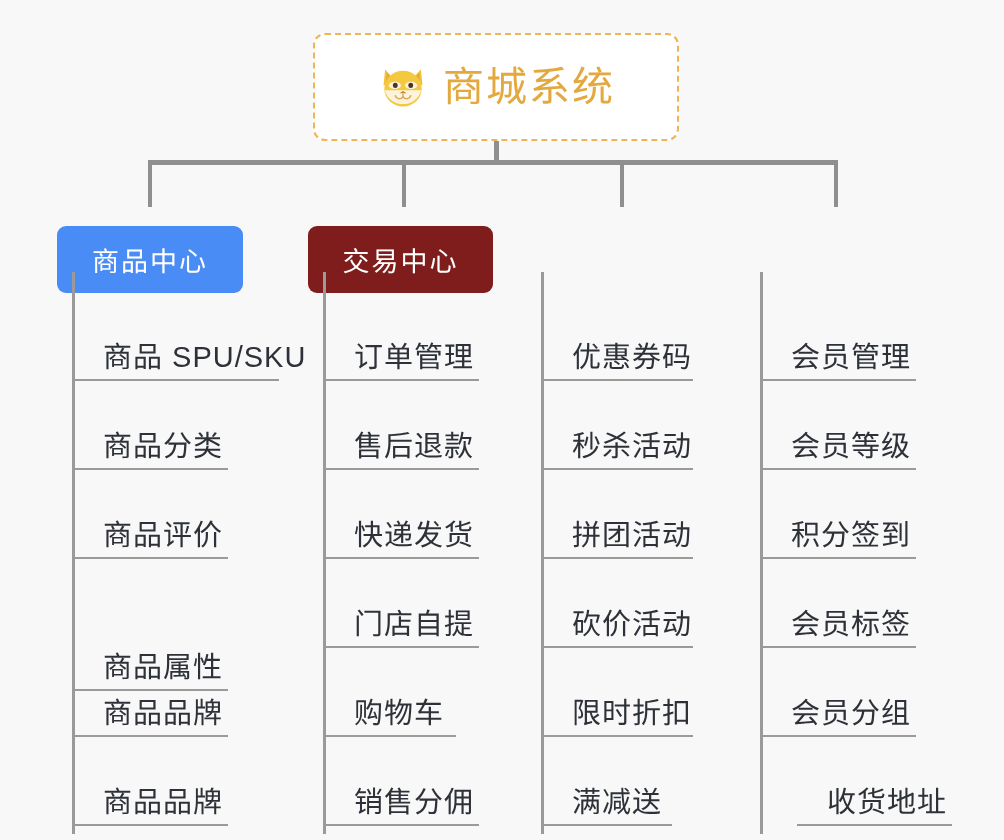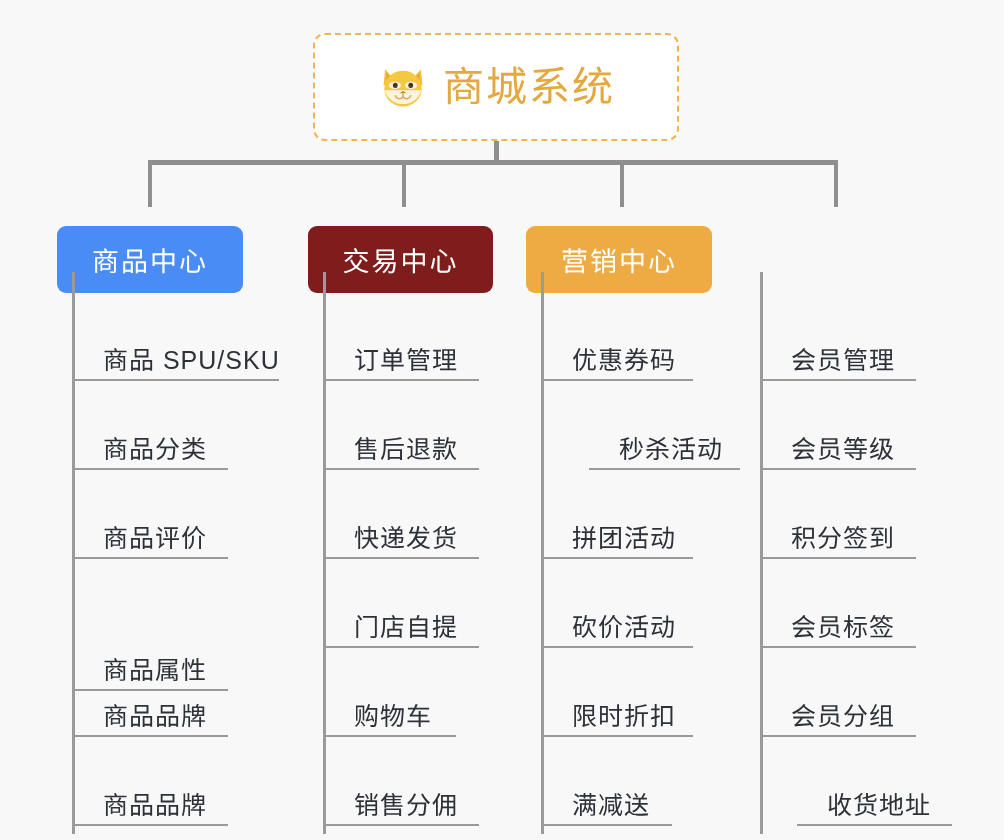--- a/index.html
+++ b/index.html
@@ -95,21 +95,21 @@
     left: 1px;
     height: 89px;
     box-sizing: border-box;
     border-bottom: 2px solid #9a9a9a;
     display: flex;
     align-items: flex-end;
     justify-content: flex-start;
     padding: 0 0 5px 30px;
   }
   .leaf-label {
-    font-size: 25px;
+    font-size: 29px;
     line-height: 1.1;
     color: #2e3238;
     white-space: nowrap;
     letter-spacing: 1px;
   }
 </style>
 </head>
 <body>
 
 <div id="mindmap">
@@ -142,23 +142,20 @@
   <div class="conn conn-v" style="left:402px; top:160px; height:47px;"></div>
   <div class="conn conn-v" style="left:620px; top:160px; height:47px;"></div>
   <div class="conn conn-v" style="left:834px; top:160px; height:47px;"></div>
 
   <div class="cat-box" style="left:57px; top:206px; width:186px; background:#4a8cf5;">
     <span>商品中心</span>
   </div>
   <div class="cat-box" style="left:308px; top:206px; width:185px; background:#7f1d1d;">
     <span>交易中心</span>
   </div>
-  <div class="cat-box" style="left:526px; top:206px; width:186px; background:#eeab44;">
-    <span>营销中心</span>
-  </div>
 
   <div class="conn conn-v" style="left:72px; top:273px; width:3px; height:20px; background:#9a9a9a;"></div>
   <div class="conn conn-v" style="left:323px; top:273px; width:3px; height:20px; background:#9a9a9a;"></div>
   <div class="conn conn-v" style="left:541px; top:273px; width:3px; height:20px; background:#9a9a9a;"></div>
   <div class="conn conn-v" style="left:760px; top:273px; width:3px; height:20px; background:#9a9a9a;"></div>
 
   <div class="leaf-col" style="left:72px;">
     <div class="leaf-trunk" style="height:562px;"></div>
     <div class="leaf-item" style="top:20px;  width:206px;">
       <span class="leaf-label">商品 SPU/SKU</span>
@@ -200,21 +197,21 @@
     <div class="leaf-item" style="top:465px; width:155px;">
       <span class="leaf-label">销售分佣</span>
       </div>
   </div>
 
   <div class="leaf-col" style="left:541px;">
     <div class="leaf-trunk" style="height:562px;"></div>
     <div class="leaf-item" style="top:20px;  width:151px;">
       <span class="leaf-label">优惠券码</span>
       </div>
-    <div class="leaf-item" style="top:109px; width:151px;margin-left:47px;">
+    <div class="leaf-item" style="top:109px; width:151px;">
       <span class="leaf-label">秒杀活动</span>
       </div>
     <div class="leaf-item" style="top:198px; width:151px;">
       <span class="leaf-label">拼团活动</span>
       </div>
     <div class="leaf-item" style="top:287px; width:151px;text-align:right;">
       <span class="leaf-label">砍价活动</span>
       </div>
     <div class="leaf-item" style="top:376px; width:151px;">
       <span class="leaf-label">限时折扣</span>

